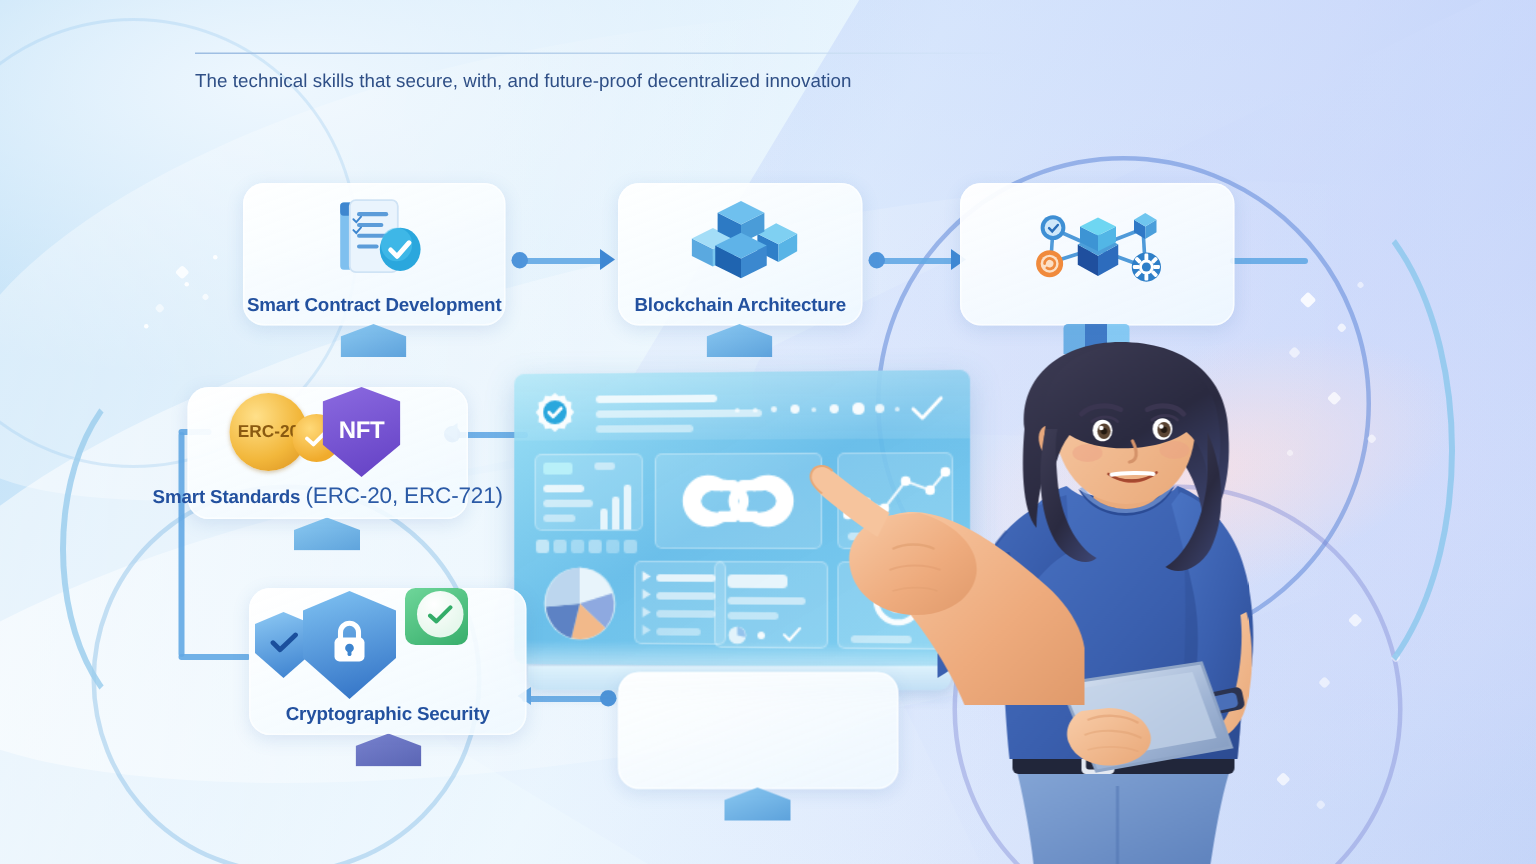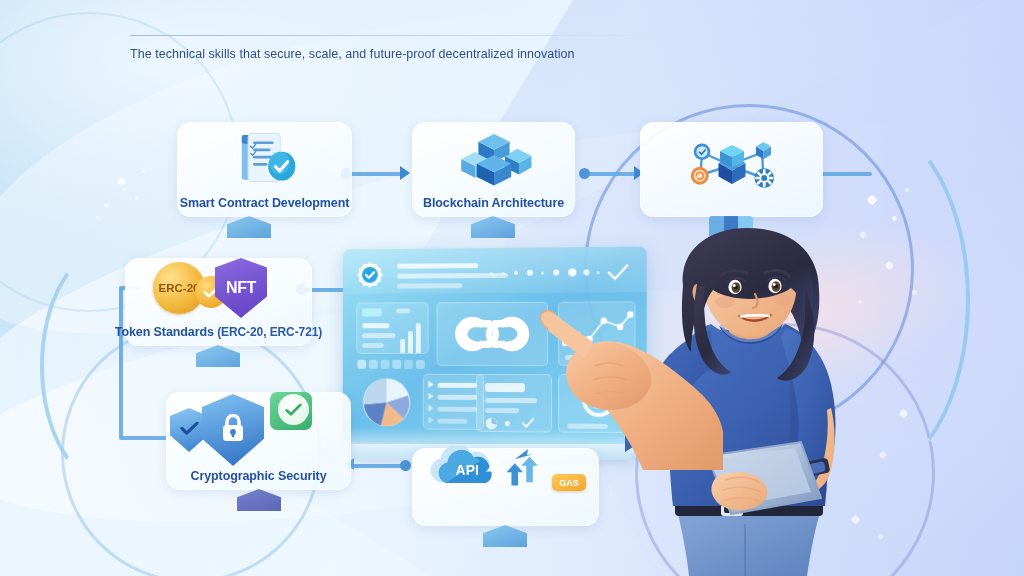--- a/index.html
+++ b/index.html
@@ -82,21 +82,21 @@
     position:absolute; border-radius:14px;
     background:linear-gradient(160deg, rgba(255,255,255,.96), rgba(240,249,255,.88));
     box-shadow:0 3px 11px rgba(80,130,190,.16), 0 0 0 1px rgba(255,255,255,.6) inset;
     display:flex; flex-direction:column; align-items:center; justify-content:flex-end;
     padding-bottom:7px;
   }
   .card .art { flex:1; display:flex; align-items:center; justify-content:center; width:100%; }
   .card .lbl {
     font-size:12.5px; color:#23519f; font-weight:600; white-space:nowrap; letter-spacing:-.1px;
   }
-  .card .lbl .sub { font-weight:700; font-size:12px; color:#2b5aa6; }
+  .card .lbl .sub { font-weight:400; font-size:15px; color:#2b5aa6; }
 
   .pedestal {
     position:absolute; width:44px; height:22px;
     background:linear-gradient(160deg,#7fc3ef,#4f9ad9);
     clip-path:polygon(50% 0%, 100% 38%, 100% 100%, 0% 100%, 0% 38%);
     opacity:.9;
   }
   .pedestal.dark { background:linear-gradient(160deg,#6a74c8,#4a55ad); }
   .pedestal.split {
     background:linear-gradient(90deg,#5fa9e2 0 33%, #2f6fc0 33% 66%, #7cc6f2 66% 100%);
@@ -205,21 +205,21 @@
     <div class="spk" style="left:928px;top:436px;width:5px;height:5px;opacity:.55"></div>
     <div class="spk" style="left:880px;top:452px;width:6px;height:6px;opacity:.6"></div>
     <div class="spk" style="left:852px;top:516px;width:7px;height:7px;opacity:.7"></div>
     <div class="spk" style="left:878px;top:534px;width:5px;height:5px;opacity:.5"></div>
     <div class="dotp" style="left:142px;top:170px;width:3px;height:3px"></div>
     <div class="dotp" style="left:96px;top:216px;width:3px;height:3px"></div>
   </div>
 
   <div class="header">
     <div class="rule"></div>
-    <div class="subtitle">The technical skills that secure, scale, and future-proof decentralized innovation</div>
+    <div class="subtitle">The technical skills that secure, with, and future-proof decentralized innovation</div>
   </div>
 
   <div>
 
     <div class="conn" style="left:345px;top:172px;width:58px;"></div>
     <div class="connDot" style="left:341px;top:168px;"></div>
     <div class="arrowHead" style="left:400px;top:166px;"></div>
 
     <div class="conn" style="left:583px;top:172px;width:54px;"></div>
     <div class="connDot" style="left:579px;top:168px;"></div>
@@ -367,21 +367,21 @@
       </svg>
       <div class="bar" style="left:8px;top:48px;width:40px;opacity:.6"></div>
     </div>
 
     <div style="position:absolute;left:0;bottom:0;width:100%;height:16px;background:linear-gradient(180deg, rgba(255,255,255,0), rgba(255,255,255,.45));"></div>
   </div>
   <div style="position:absolute;left:352px;top:444px;width:282px;height:16px;border-radius:0 0 8px 8px;
               background:linear-gradient(180deg, rgba(225,244,253,.95), rgba(186,222,244,.7));
               box-shadow:0 4px 10px rgba(80,140,195,.2);"></div>
 
-  <div class="card" style="left:162px;top:122px;width:175px;height:95px;margin-left:15px;">
+  <div class="card" style="left:162px;top:122px;width:175px;height:95px;">
     <div class="art">
       <svg width="72" height="58" viewBox="0 0 90 72">
         <rect x="16" y="6" width="12" height="56" rx="3" fill="#7fc0ef"></rect>
         <rect x="16" y="6" width="12" height="11" rx="3" fill="#3e86cf"></rect>
         <rect x="24" y="4" width="40" height="60" rx="5" fill="#eaf4fd" stroke="#cfe3f5" stroke-width="1.5"></rect>
         <rect x="30" y="14" width="26" height="3.4" rx="1.7" fill="#5c9cd9"></rect>
         <rect x="30" y="23" width="22" height="3.4" rx="1.7" fill="#5c9cd9"></rect>
         <rect x="30" y="32" width="26" height="3.4" rx="1.7" fill="#5c9cd9"></rect>
         <rect x="30" y="41" width="18" height="3.4" rx="1.7" fill="#5c9cd9"></rect>
         <path d="M27 20 l2.4 2.4 4-4.6" stroke="#3e86cf" stroke-width="1.6" fill="none" stroke-linecap="round"></path>
@@ -491,21 +491,21 @@
       <div class="checkCircle" style="position:absolute;left:70px;top:18px;width:32px;height:32px;
                   background:radial-gradient(circle at 36% 30%, #ffd978, #f0ab2c 70%);">
         <svg width="17" height="14" viewBox="0 0 20 16">
             <path d="M2 8.5 L7 13 L18 2" stroke="#fff" stroke-width="3" fill="none" stroke-linecap="round" stroke-linejoin="round"></path>
           </svg>
       </div>
       <div class="shieldNFT" style="position:absolute;left:90px;top:0px;width:52px;height:60px;font-size:16px;letter-spacing:-.3px;">
         <span>NFT</span>
       </div>
     </div>
-    <div class="lbl"><span>Token Standards </span><span class="sub">(ERC-20, ERC-721)</span></div>
+    <div class="lbl"><span>Smart Standards </span><span class="sub">(ERC-20, ERC-721)</span></div>
   </div>
   <div class="pedestal" style="left:196px;top:345px;"></div>
 
   <div class="card" style="left:166px;top:392px;width:185px;height:98px;">
     <div class="art" style="position:relative;">
 
       <div style="position:absolute;left:104px;top:0px;width:42px;height:38px;border-radius:7px;
                   background:linear-gradient(150deg,#6fd69a,#37ae6b);"></div>
       <div class="checkCircle" style="position:absolute;left:112px;top:2px;width:31px;height:31px;
                   background:radial-gradient(circle at 36% 28%, #ffffff, #e6f7ec 70%);">
@@ -529,40 +529,20 @@
           <rect x="13.7" y="21" width="2.6" height="5.4" rx="1.3" fill="#3c84cf"></rect>
         </svg>
       </div>
 
     </div>
     <div class="lbl">Cryptographic Security</div>
   </div>
   <div class="pedestal dark" style="left:237px;top:489px;"></div>
 
   <div class="card" style="left:412px;top:448px;width:187px;height:78px;">
-    <div class="art" style="position:relative;">
-      <svg width="140" height="46" viewBox="0 0 170 56" style="position:absolute;left:4px;top:-2px">
-
-        <path d="M28 44 a15 15 0 0 1 2-29 a20 20 0 0 1 37-7 a16 16 0 0 1 22 14 a14 14 0 0 1-4 22 Z" fill="#bfe2f8" opacity=".85"></path>
-
-        <path d="M36 45 a13 13 0 0 1 2-25 a17 17 0 0 1 32-6 a14 14 0 0 1 19 12 a12 12 0 0 1-4 19 Z" fill="#2f8fd8"></path>
-        <path d="M36 45 a13 13 0 0 1 2-25 a17 17 0 0 1 32-6 a14 14 0 0 1 8 4 Z" fill="#58b5e8" opacity=".7"></path>
-
-        <text x="48" y="35" font-family="Liberation Sans, sans-serif" font-size="17" font-weight="bold" fill="#ffffff">API</text>
-
-        <path d="M92 44 v-13 h-7 l11.5-13 L108 31 h-7 v13 Z" fill="#ffffff"></path>
-
-        <path d="M116 48 v-16 h-6 l10-11 l10 11 h-6 v16 Z" fill="#3f8fd5"></path>
-        <path d="M134 44 v-20 h-6 l10-11 l10 11 h-6 v20 Z" fill="#69b6e8"></path>
-        <path d="M120 16 l16-12 l-1 7 l7-1 Z" fill="#2f7fc8" opacity=".9"></path>
-      </svg>
-      <div class="gasBadge" style="position:absolute;left:140px;top:26px;width:34px;height:17px;">
-        <span>GAS</span>
-      </div>
-    </div>
   </div>
   <div class="pedestal" style="left:483px;top:525px;"></div>
 
   <svg class="handWrap" viewBox="0 0 230 170">
     <defs>
       <linearGradient id="skin" x1="0" y1="0" x2="1" y2="1">
         <stop offset="0%" stop-color="#f8c9a4"></stop>
         <stop offset="60%" stop-color="#eeab7d"></stop>
         <stop offset="100%" stop-color="#e09a6b"></stop>
       </linearGradient>

